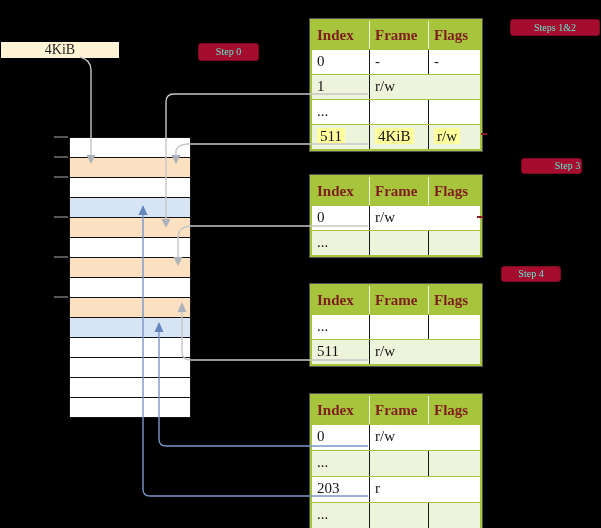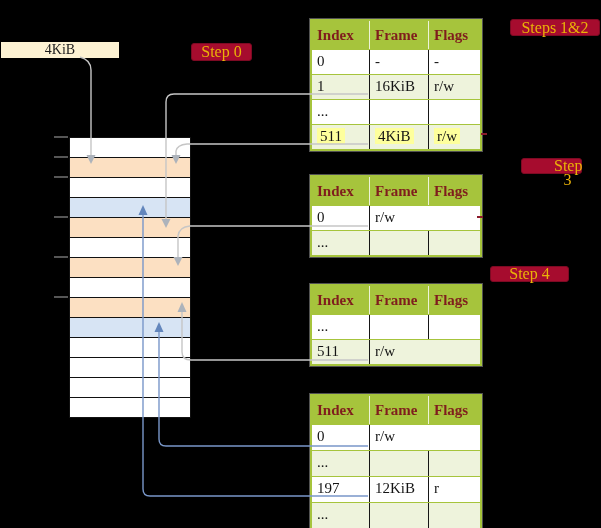--- a/index.html
+++ b/index.html
@@ -8,26 +8,26 @@
     font-family:"Liberation Serif","DejaVu Serif",serif;
   }
   
   .frame-label{
     position:absolute;left:1px;top:42px;width:118px;height:16px;
     background:#fdf2d3;color:#1a1a1a;font-size:14px;line-height:16px;text-align:center;
   }
   
   .badge{
     position:absolute;background:#a60c2e;border:1px solid #7d0a23;border-radius:3px;
-    color:#eab308;font-size:16px;line-height:15px;text-align:center;box-sizing:border-box;
-  }
-  #badge-step0 {left:191px;top:43px;width:61px;height:18px;line-height:16px;}
+    color:#5eead4;font-size:10px;line-height:15px;text-align:center;box-sizing:border-box;
+  }
+  #badge-step0 {left:198px;top:43px;width:61px;height:18px;line-height:16px;}
   #badge-steps12{left:510px;top:19px;width:90px;height:17px;}
   #badge-step3{left:521px;top:158px;width:61px;height:16px;line-height:14px;padding-left:32px;}
-  #badge-step4{left:490px;top:266px;width:79px;height:16px;line-height:14px;}
+  #badge-step4{left:501px;top:266px;width:60px;height:16px;line-height:14px;}
   
   #memory-column{
     position:absolute;left:69px;top:137px;width:122px;box-sizing:border-box;
     border:1px solid #111;background:#fff;
   }
   .mrow{height:20px;box-sizing:border-box;border-bottom:1px solid #111;}
   .mrow:last-child{border-bottom:none;height:19px;}
   .k-empty{background:#ffffff;}
   .k-page_table{background:#fce0c2;}
   .k-mapped{background:#d7e4f4;}
@@ -96,21 +96,20 @@
         <div class="cell c2">Frame</div>
         <div class="cell c3">Flags</div>
       </div>
       <div class="trow">
         <div class="cell c1">0</div>
         <div class="cell c2">-</div>
         <div class="cell c3">-</div>
       </div>
       <div class="trow alt">
         <div class="cell c1">1</div>
-        <div class="cell c2">16KiB</div>
         <div class="cell c3">r/w</div>
       </div>
       <div class="trow">
         <div class="cell c1">...</div>
         <div class="cell c2"></div>
         <div class="cell c3"></div>
       </div>
       <div class="trow alt">
         <div class="cell c1"><span class="hl">511</span></div>
         <div class="cell c2"><span class="hl">4KiB</span></div>
@@ -158,22 +157,21 @@
       <div class="trow">
         <div class="cell c1">0</div>
         <div class="cell c3">r/w</div>
       </div>
       <div class="trow alt">
         <div class="cell c1">...</div>
         <div class="cell c2"></div>
         <div class="cell c3"></div>
       </div>
       <div class="trow">
-        <div class="cell c1">197</div>
-        <div class="cell c2">12KiB</div>
+        <div class="cell c1">203</div>
         <div class="cell c3">r</div>
       </div>
       <div class="trow alt">
         <div class="cell c1">...</div>
         <div class="cell c2"></div>
         <div class="cell c3"></div>
       </div>
     </div>
 
   <div class="stub" id="stub-0"></div>

